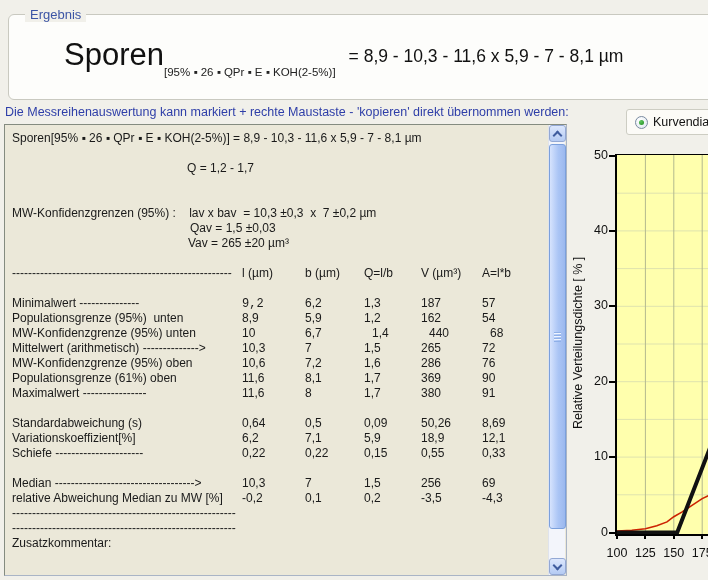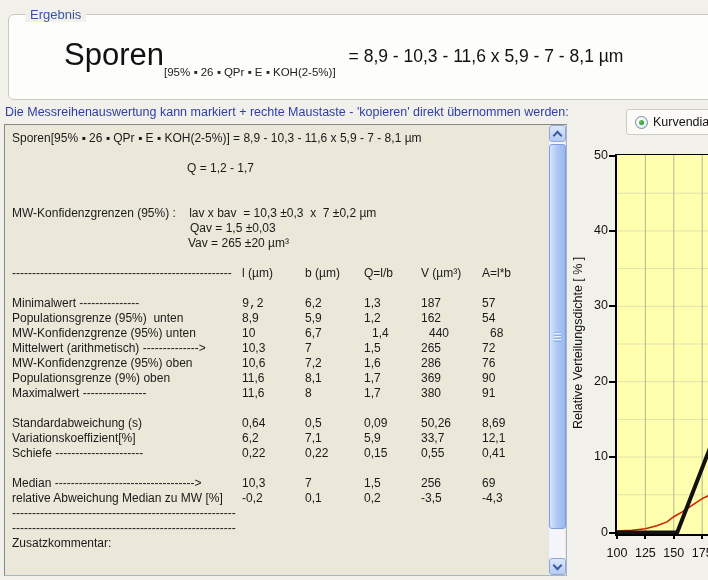--- a/index.html
+++ b/index.html
@@ -115,26 +115,26 @@
       <div class="line" style="padding-left: 178px;">Qav = 1,5 ±0,03</div>
       <div class="line" style="padding-left: 176px;">Vav = 265 ±20 µm³</div>
       <div class="line"></div>
       <div class="line"><span class="lbl">-------------------------------------------------------</span><span class="v" style="width: 63px;">l (µm)</span><span class="v" style="width: 59px;">b (µm)</span><span class="v" style="width: 57px;">Q=l/b</span><span class="v" style="width: 61px;">V (µm³)</span><span class="v" style="width: 50px;">A=l*b</span></div>
       <div class="line"></div>
       <div class="line"><span class="lbl">Minimalwert ---------------</span><span class="v" style="width: 63px; font-family: Liberation Mono, monospace;">9,2</span><span class="v" style="width: 59px;">6,2</span><span class="v" style="width: 57px;">1,3</span><span class="v" style="width: 61px;">187</span><span class="v" style="width: 50px;">57</span></div>
       <div class="line"><span class="lbl">Populationsgrenze (95%)  unten</span><span class="v" style="width: 63px;">8,9</span><span class="v" style="width: 59px;">5,9</span><span class="v" style="width: 57px;">1,2</span><span class="v" style="width: 61px;">162</span><span class="v" style="width: 50px;">54</span></div>
       <div class="line"><span class="lbl">MW-Konfidenzgrenze (95%) unten</span><span class="v" style="width: 63px;">10</span><span class="v" style="width: 59px;">6,7</span><span class="v" style="width: 57px; margin-left: 8px;">1,4</span><span class="v" style="width: 61px;">440</span><span class="v" style="width: 50px;">68</span></div>
       <div class="line"><span class="lbl">Mittelwert (arithmetisch) --------------&gt;</span><span class="v" style="width: 63px;">10,3</span><span class="v" style="width: 59px;">7</span><span class="v" style="width: 57px;">1,5</span><span class="v" style="width: 61px;">265</span><span class="v" style="width: 50px;">72</span></div>
       <div class="line"><span class="lbl">MW-Konfidenzgrenze (95%) oben</span><span class="v" style="width: 63px;">10,6</span><span class="v" style="width: 59px;">7,2</span><span class="v" style="width: 57px;">1,6</span><span class="v" style="width: 61px;">286</span><span class="v" style="width: 50px;">76</span></div>
-      <div class="line"><span class="lbl">Populationsgrenze (9%) oben</span><span class="v" style="width: 63px;">11,6</span><span class="v" style="width: 59px;">8,1</span><span class="v" style="width: 57px;">1,7</span><span class="v" style="width: 61px;">369</span><span class="v" style="width: 50px;">90</span></div>
+      <div class="line"><span class="lbl">Populationsgrenze (61%) oben</span><span class="v" style="width: 63px;">11,6</span><span class="v" style="width: 59px;">8,1</span><span class="v" style="width: 57px;">1,7</span><span class="v" style="width: 61px;">369</span><span class="v" style="width: 50px;">90</span></div>
       <div class="line"><span class="lbl">Maximalwert ----------------</span><span class="v" style="width: 63px;">11,6</span><span class="v" style="width: 59px;">8</span><span class="v" style="width: 57px;">1,7</span><span class="v" style="width: 61px;">380</span><span class="v" style="width: 50px;">91</span></div>
       <div class="line"></div>
       <div class="line"><span class="lbl">Standardabweichung (s)</span><span class="v" style="width: 63px;">0,64</span><span class="v" style="width: 59px;">0,5</span><span class="v" style="width: 57px;">0,09</span><span class="v" style="width: 61px;">50,26</span><span class="v" style="width: 50px;">8,69</span></div>
-      <div class="line"><span class="lbl">Variationskoeffizient[%]</span><span class="v" style="width: 63px;">6,2</span><span class="v" style="width: 59px;">7,1</span><span class="v" style="width: 57px;">5,9</span><span class="v" style="width: 61px;">33,7</span><span class="v" style="width: 50px;">12,1</span></div>
-      <div class="line"><span class="lbl">Schiefe ----------------------</span><span class="v" style="width: 63px;">0,22</span><span class="v" style="width: 59px;">0,22</span><span class="v" style="width: 57px;">0,15</span><span class="v" style="width: 61px;">0,55</span><span class="v" style="width: 50px;">0,41</span></div>
+      <div class="line"><span class="lbl">Variationskoeffizient[%]</span><span class="v" style="width: 63px;">6,2</span><span class="v" style="width: 59px;">7,1</span><span class="v" style="width: 57px;">5,9</span><span class="v" style="width: 61px;">18,9</span><span class="v" style="width: 50px;">12,1</span></div>
+      <div class="line"><span class="lbl">Schiefe ----------------------</span><span class="v" style="width: 63px;">0,22</span><span class="v" style="width: 59px;">0,22</span><span class="v" style="width: 57px;">0,15</span><span class="v" style="width: 61px;">0,55</span><span class="v" style="width: 50px;">0,33</span></div>
       <div class="line"></div>
       <div class="line"><span class="lbl">Median -----------------------------------&gt;</span><span class="v" style="width: 63px;">10,3</span><span class="v" style="width: 59px;">7</span><span class="v" style="width: 57px;">1,5</span><span class="v" style="width: 61px;">256</span><span class="v" style="width: 50px;">69</span></div>
       <div class="line"><span class="lbl">relative Abweichung Median zu MW [%]</span><span class="v" style="width: 63px;">-0,2</span><span class="v" style="width: 59px;">0,1</span><span class="v" style="width: 57px;">0,2</span><span class="v" style="width: 61px;">-3,5</span><span class="v" style="width: 50px;">-4,3</span></div>
       <div class="line">--------------------------------------------------------</div>
       <div class="line">--------------------------------------------------------</div>
       <div class="line">Zusatzkommentar:</div>
     </div>
 </div>
 
 <div class="vscroll">

